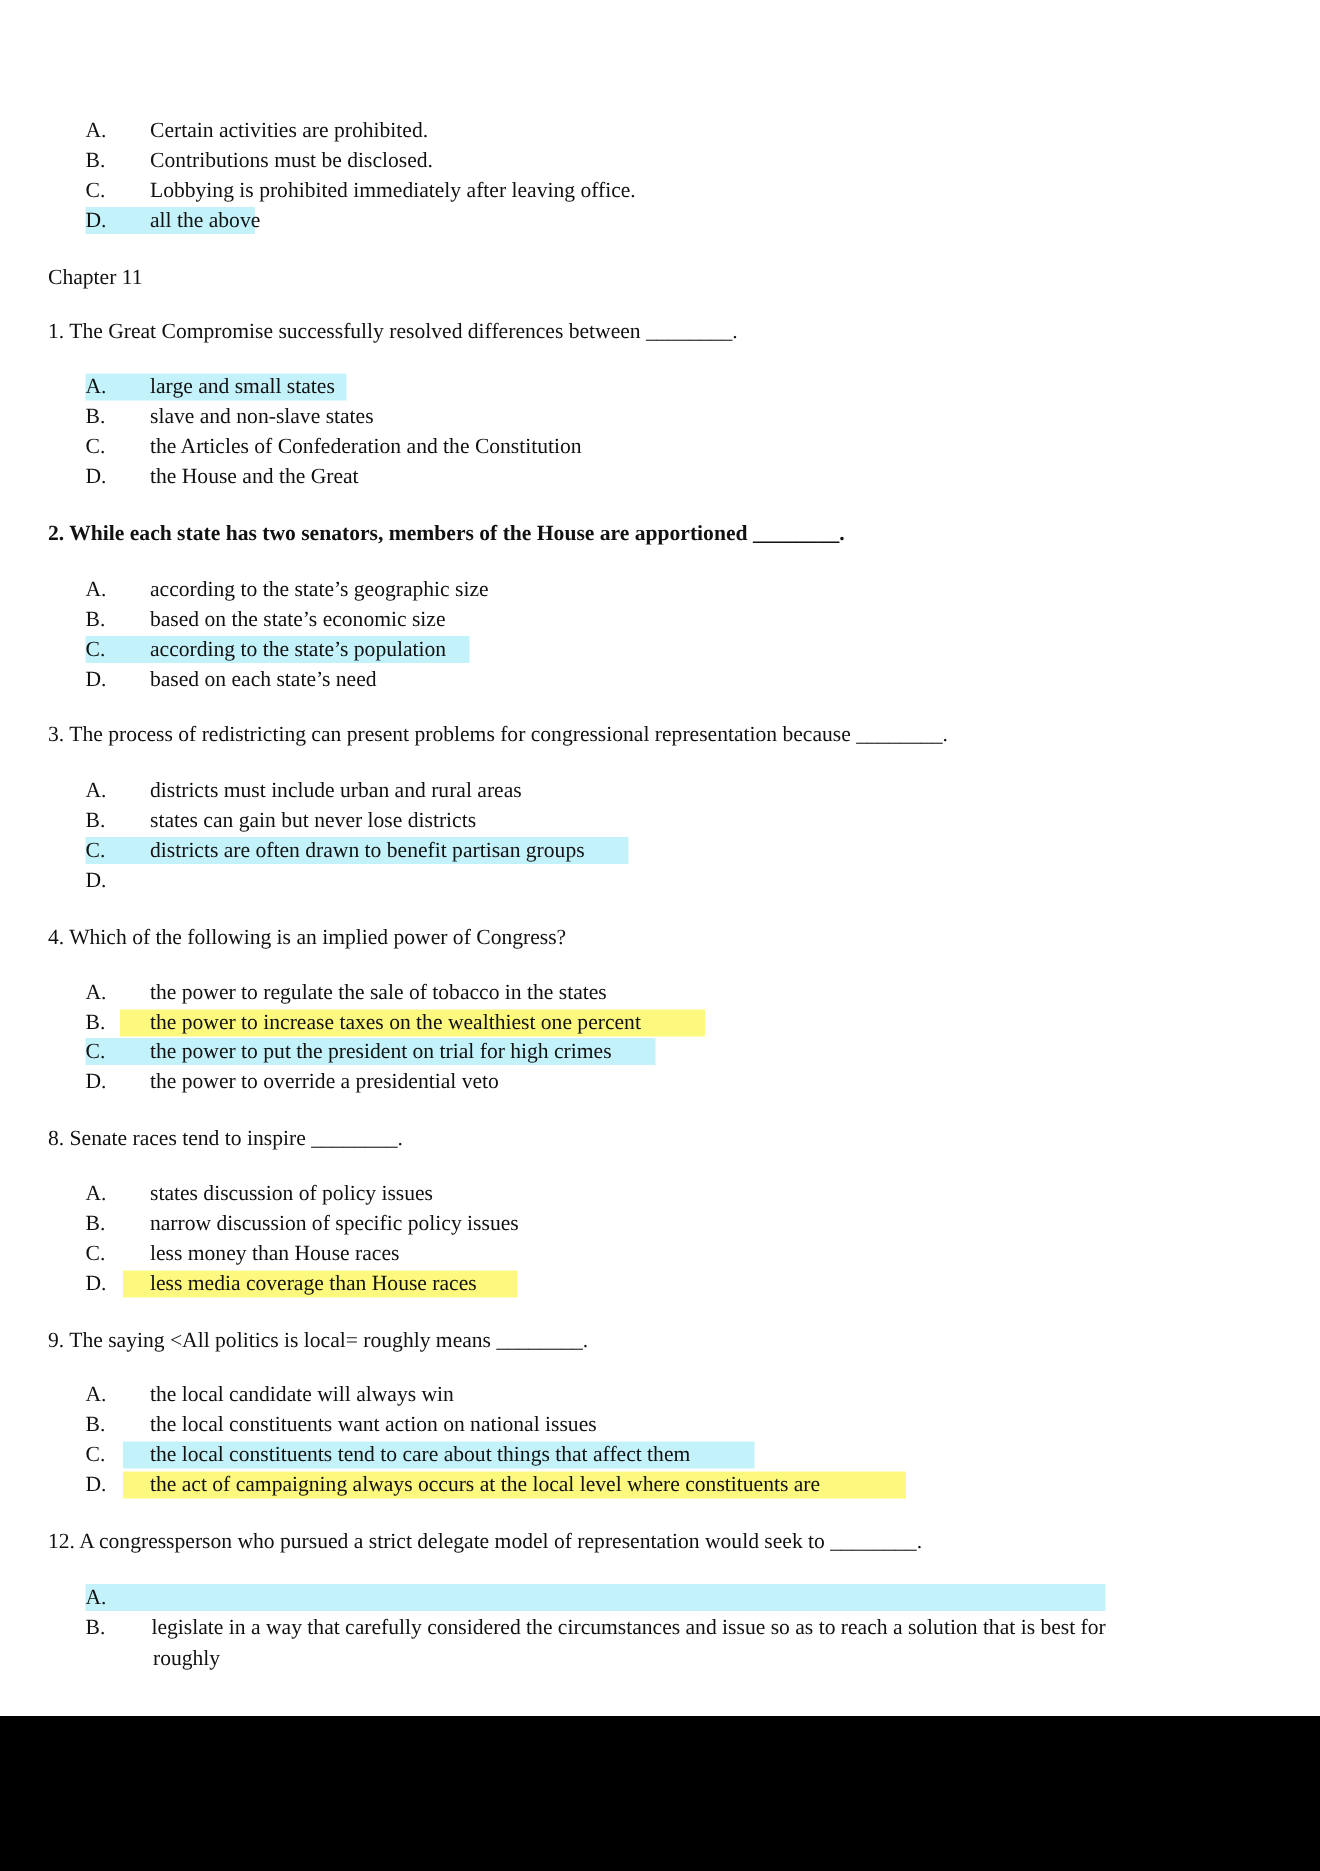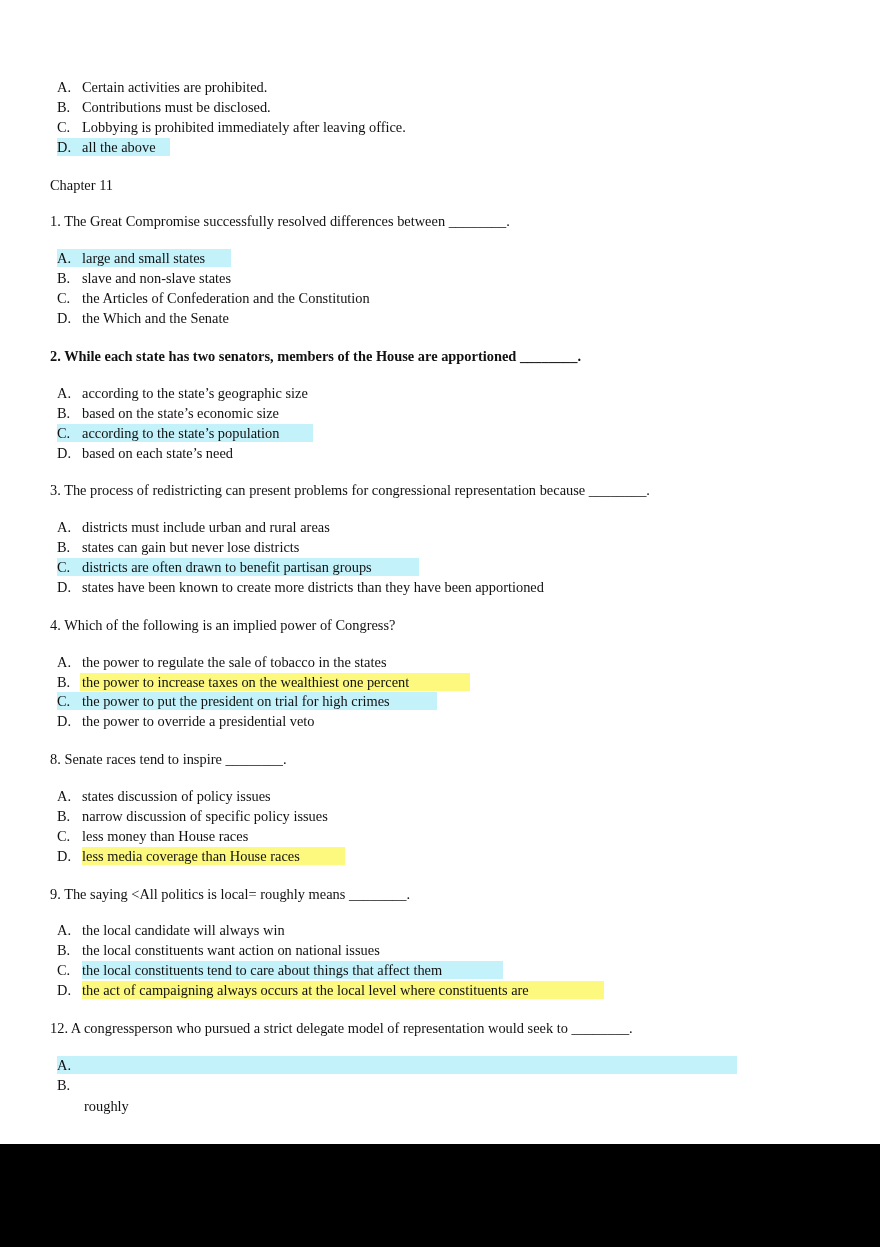--- a/index.html
+++ b/index.html
@@ -2,26 +2,26 @@
 <html><head>
 <meta charset="utf-8">
 <style>
   html, body { margin: 0; padding: 0; }
   body {
     width: 880px; height: 1247px; background: #ffffff; position: relative; overflow: hidden;
     font-family: "Liberation Serif", "DejaVu Serif", serif; color: #111111;
   }
   .page { position: absolute; left: 0; top: 0; width: 880px; height: 1144px; background: #ffffff; }
   .blackbar { position: absolute; left: 0; top: 1144px; width: 880px; height: 103px; background: #000000; }
-  .line { position: absolute; font-size: 14.4px; line-height: 20px; white-space: nowrap; margin-left: 18px; }
+  .line { position: absolute; font-size: 14.4px; line-height: 20px; white-space: nowrap; }
   .hl { position: absolute; height: 18px; }
   .hl.blue { background: #c4f2fb; }
   .hl.yellow { background: #fdf97e; }
   .opt-letter { position: absolute; font-size: 14.4px; line-height: 20px; }
-  .opt-text { position: absolute; font-size: 14.4px; line-height: 20px; white-space: nowrap; }
+  .opt-text { position: absolute; font-size: 14.4px; line-height: 20px; white-space: nowrap; margin-left: 18px; }
 </style>
 </head>
 <body>
 
 <div class="page">
 
   <div class="hl blue" style="left:57px; top:138px; width:113px;"></div>
   <span class="opt-letter" style="left:57px; top:77px;">A.</span>
   <span class="opt-text" style="left:82px; top:77px;">Certain activities are prohibited.</span>
   <span class="opt-letter" style="left:57px; top:97px;">B.</span>
@@ -35,21 +35,21 @@
 
   <div class="line" style="left:32px; top:211px;">1. The Great Compromise successfully resolved differences between ________.</div>
   <div class="hl blue" style="left:57px; top:249px; width:174px;"></div>
   <span class="opt-letter" style="left:57px; top:248px;">A.</span>
   <span class="opt-text" style="left:82px; top:248px;">large and small states</span>
   <span class="opt-letter" style="left:57px; top:268px;">B.</span>
   <span class="opt-text" style="left:82px; top:268px;">slave and non-slave states</span>
   <span class="opt-letter" style="left:57px; top:288px;">C.</span>
   <span class="opt-text" style="left:82px; top:288px;">the Articles of Confederation and the Constitution</span>
   <span class="opt-letter" style="left:57px; top:308px;">D.</span>
-  <span class="opt-text" style="left:82px; top:308px;">the Which and the Senate</span>
+  <span class="opt-text" style="left:82px; top:308px;">the House and the Great</span>
 
   <div class="line" style="left:32px; top:346px;font-weight:bold;">2. While each state has two senators, members of the House are apportioned ________.</div>
   <div class="hl blue" style="left:57px; top:424px; width:256px;"></div>
   <span class="opt-letter" style="left:57px; top:383px;">A.</span>
   <span class="opt-text" style="left:82px; top:383px;">according to the state’s geographic size</span>
   <span class="opt-letter" style="left:57px; top:403px;">B.</span>
   <span class="opt-text" style="left:82px; top:403px;">based on the state’s economic size</span>
   <span class="opt-letter" style="left:57px; top:423px;">C.</span>
   <span class="opt-text" style="left:82px; top:423px;">according to the state’s population</span>
   <span class="opt-letter" style="left:57px; top:443px;">D.</span>
@@ -57,21 +57,20 @@
 
   <div class="line" style="left:32px; top:480px;">3. The process of redistricting can present problems for congressional representation because ________.</div>
   <div class="hl blue" style="left:57px; top:558px; width:362px;"></div>
   <span class="opt-letter" style="left:57px; top:517px;">A.</span>
   <span class="opt-text" style="left:82px; top:517px;">districts must include urban and rural areas</span>
   <span class="opt-letter" style="left:57px; top:537px;">B.</span>
   <span class="opt-text" style="left:82px; top:537px;">states can gain but never lose districts</span>
   <span class="opt-letter" style="left:57px; top:557px;">C.</span>
   <span class="opt-text" style="left:82px; top:557px;">districts are often drawn to benefit partisan groups</span>
   <span class="opt-letter" style="left:57px; top:577px;">D.</span>
-  <span class="opt-text" style="left:82px; top:577px;">states have been known to create more districts than they have been apportioned</span>
 
   <div class="line" style="left:32px; top:615px;">4. Which of the following is an implied power of Congress?</div>
   <div class="hl yellow" style="left:80px; top:673px; width:390px;"></div>
   <div class="hl blue" style="left:57px; top:692px; width:380px;"></div>
   <span class="opt-letter" style="left:57px; top:652px;">A.</span>
   <span class="opt-text" style="left:82px; top:652px;">the power to regulate the sale of tobacco in the states</span>
   <span class="opt-letter" style="left:57px; top:672px;">B.</span>
   <span class="opt-text" style="left:82px; top:672px;">the power to increase taxes on the wealthiest one percent</span>
   <span class="opt-letter" style="left:57px; top:691px;">C.</span>
   <span class="opt-text" style="left:82px; top:691px;">the power to put the president on trial for high crimes</span>
@@ -98,16 +97,17 @@
   <span class="opt-text" style="left:82px; top:940px;">the local constituents want action on national issues</span>
   <span class="opt-letter" style="left:57px; top:960px;">C.</span>
   <span class="opt-text" style="left:82px; top:960px;">the local constituents tend to care about things that affect them</span>
   <span class="opt-letter" style="left:57px; top:980px;">D.</span>
   <span class="opt-text" style="left:82px; top:980px;">the act of campaigning always occurs at the local level where constituents are</span>
 
   <div class="line" style="left:32px; top:1018px;">12. A congressperson who pursued a strict delegate model of representation would seek to ________.</div>
   <div class="hl blue" style="left:57px; top:1056px; width:680px;"></div>
   <span class="opt-letter" style="left:57px; top:1055px;">A.</span>
   <span class="opt-letter" style="left:57px; top:1075px;">B.</span>
+  <span class="opt-text" style="left:83px; top:1075px;">legislate in a way that carefully considered the circumstances and issue so as to reach a solution that is best for</span>
   <span class="opt-text" style="left:84px; top:1096px;">roughly</span>
 </div>
 
 <div class="blackbar"></div>
 
 </body></html>

